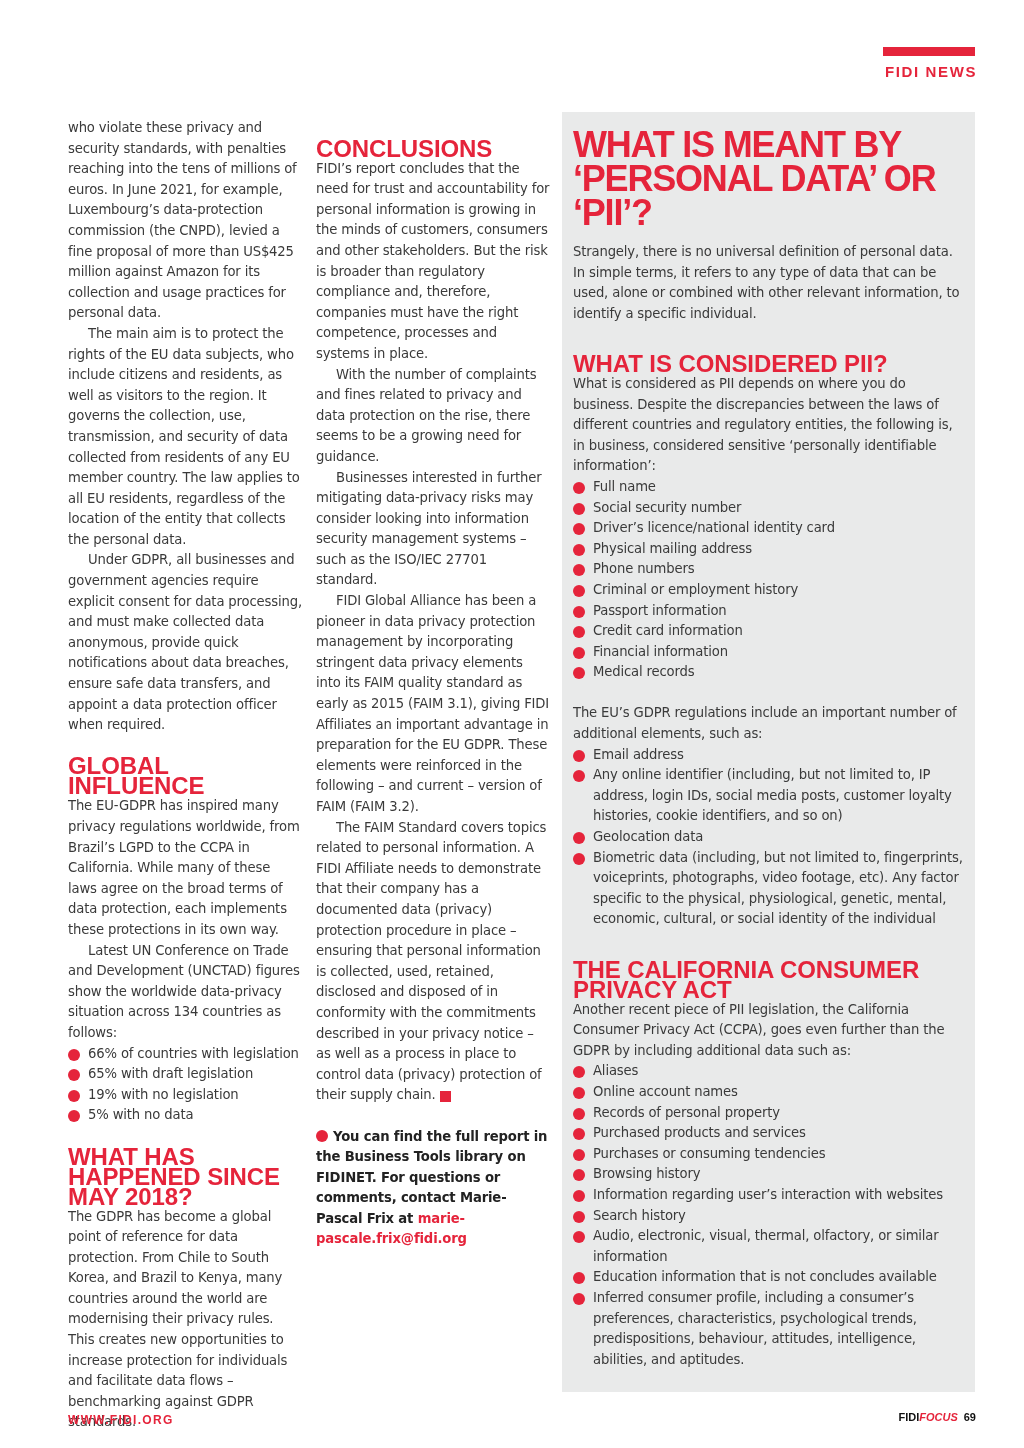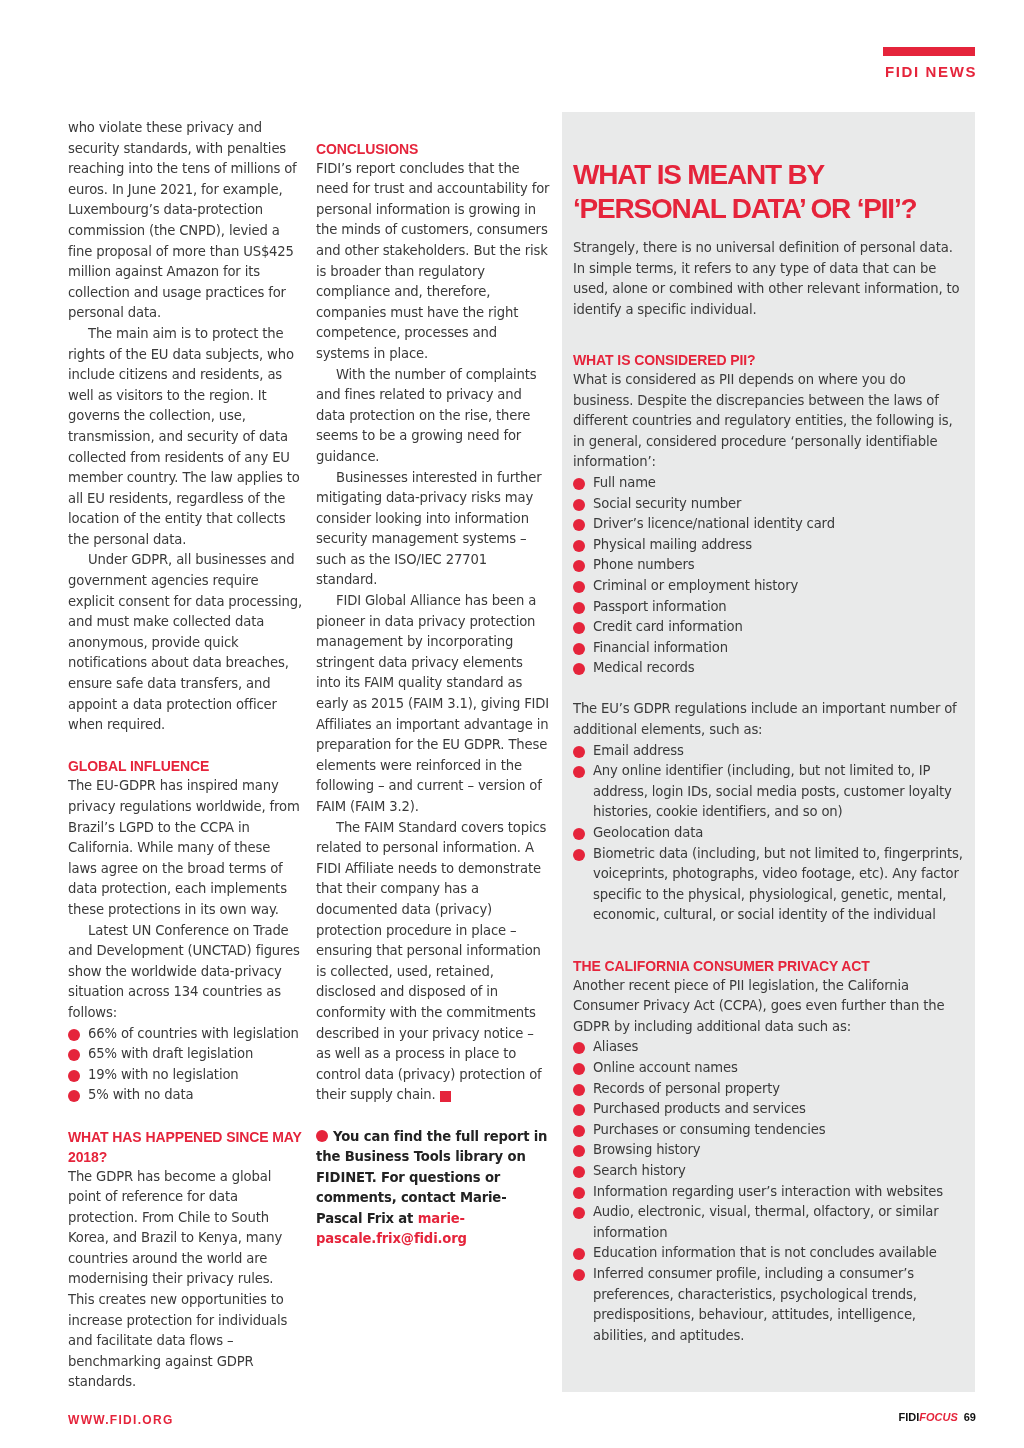--- a/index.html
+++ b/index.html
@@ -10,39 +10,39 @@
     .section-tag { position: absolute; left: 869px; top: 63px; width: 108px; text-align: right;
       font-family: "Liberation Sans", sans-serif; font-weight: bold; font-size: 15px; letter-spacing: 1.6px; color: #e5243b; }
 
     .col { position: absolute; font-size: 13.2px; line-height: 20.6px; letter-spacing: -0.15px; }
     .col p { margin: 0; }
     .col p.ind { text-indent: 20px; }
     .col1 { left: 68px; top: 118px; width: 235px; }
     .col2 { left: 316px; top: 118px; width: 235px; }
 
     .h-red { font-family: "Liberation Sans", sans-serif; font-weight: bold; color: #e5243b;
-      font-size: 14px; line-height: 20px; letter-spacing: -0.1px; }
+      font-size: 24px; line-height: 20px; letter-spacing: -0.1px; }
     .gap { height: 20.6px; }
 
     ul.bul { list-style: none; }
     ul.bul li { position: relative; padding-left: 20px; }
     ul.bul li::before { content: ""; position: absolute; left: 0; top: 5px; width: 12px; height: 12px;
       border-radius: 50%; background: #e5243b; }
 
     .cta { font-weight: bold; color: #222; }
     .cta .dot { display: inline-block; width: 12px; height: 12px; border-radius: 50%; background: #e5243b;
       vertical-align: -1px; margin-right: 5px; }
     .cta .email { color: #e5243b; }
     .ff-icon { display: inline-block; width: 11px; height: 11px; background: #e5243b; color: #fff;
       font-size: 7px; line-height: 11px; text-align: center; font-weight: bold; vertical-align: 0; font-family: "Liberation Sans", sans-serif; }
 
     .sidebar { position: absolute; left: 562px; top: 112px; width: 413px; height: 1280px; background: #e9eaea; }
     .sidebar-inner { position: absolute; left: 11px; top: 16px; width: 395px; font-size: 13.2px; line-height: 20.6px; letter-spacing: -0.15px; }
     .big-title { font-family: "Liberation Sans", sans-serif; font-weight: bold; color: #e5243b;
-      font-size: 28px; line-height: 34px; letter-spacing: -1.2px; margin-bottom: 12px; margin-top: 30px; }
+      font-size: 36px; line-height: 34px; letter-spacing: -1.2px; margin-bottom: 12px; }
     .sidebar .h-red { margin-top: 9px; }
 
     .footer-left { position: absolute; left: 68px; top: 1413px; font-family: "Liberation Sans", sans-serif;
       font-weight: bold; font-size: 12px; letter-spacing: 1.3px; color: #e5243b; }
     .footer-right { position: absolute; right: 48px; top: 1411px; font-family: "Liberation Sans", sans-serif;
       font-weight: bold; font-size: 11px; color: #111; }
     .footer-right .fidi { color: #111; }
     .footer-right .focus { color: #e5243b; font-style: italic; }
     .footer-right .page { margin-left: 6px; color: #111; }
   </style>
@@ -85,21 +85,21 @@
     <span class="email">marie-pascale.frix@fidi.org</span>
   </p>
 </div>
 
 <div class="sidebar">
   <div class="sidebar-inner">
     <div class="big-title">WHAT IS MEANT BY ‘PERSONAL DATA’ OR ‘PII’?</div>
     <p>Strangely, there is no universal definition of personal data. In simple terms, it refers to any type of data that can be used, alone or combined with other relevant information, to identify a specific individual.</p>
     <div class="gap"></div>
     <div class="h-red">WHAT IS CONSIDERED PII?</div>
-    <p>What is considered as PII depends on where you do business. Despite the discrepancies between the laws of different countries and regulatory entities, the following is, in general, considered procedure ‘personally identifiable information’:</p>
+    <p>What is considered as PII depends on where you do business. Despite the discrepancies between the laws of different countries and regulatory entities, the following is, in business, considered sensitive ‘personally identifiable information’:</p>
     <ul class="bul">
       <li>Full name</li>
       <li>Social security number</li>
       <li>Driver’s licence/national identity card</li>
       <li>Physical mailing address</li>
       <li>Phone numbers</li>
       <li>Criminal or employment history</li>
       <li>Passport information</li>
       <li>Credit card information</li>
       <li>Financial information</li>
@@ -116,22 +116,22 @@
     <div class="gap"></div>
     <div class="h-red">THE CALIFORNIA CONSUMER PRIVACY ACT</div>
     <p>Another recent piece of PII legislation, the California Consumer Privacy Act (CCPA), goes even further than the GDPR by including additional data such as:</p>
     <ul class="bul">
       <li>Aliases</li>
       <li>Online account names</li>
       <li>Records of personal property</li>
       <li>Purchased products and services</li>
       <li>Purchases or consuming tendencies</li>
       <li>Browsing history</li>
+      <li>Information regarding user’s interaction with websites</li>
       <li>Search history</li>
-      <li>Information regarding user’s interaction with websites</li>
       <li>Audio, electronic, visual, thermal, olfactory, or similar information</li>
       <li>Education information that is not concludes available</li>
       <li>Inferred consumer profile, including a consumer’s preferences, characteristics, psychological trends, predispositions, behaviour, attitudes, intelligence, abilities, and aptitudes.</li>
     </ul>
   </div>
 </div>
 
 <div class="footer-left">WWW.FIDI.ORG</div>
 <div class="footer-right">
   <span class="fidi">FIDI</span><span class="focus">FOCUS</span><span class="page">69</span>

